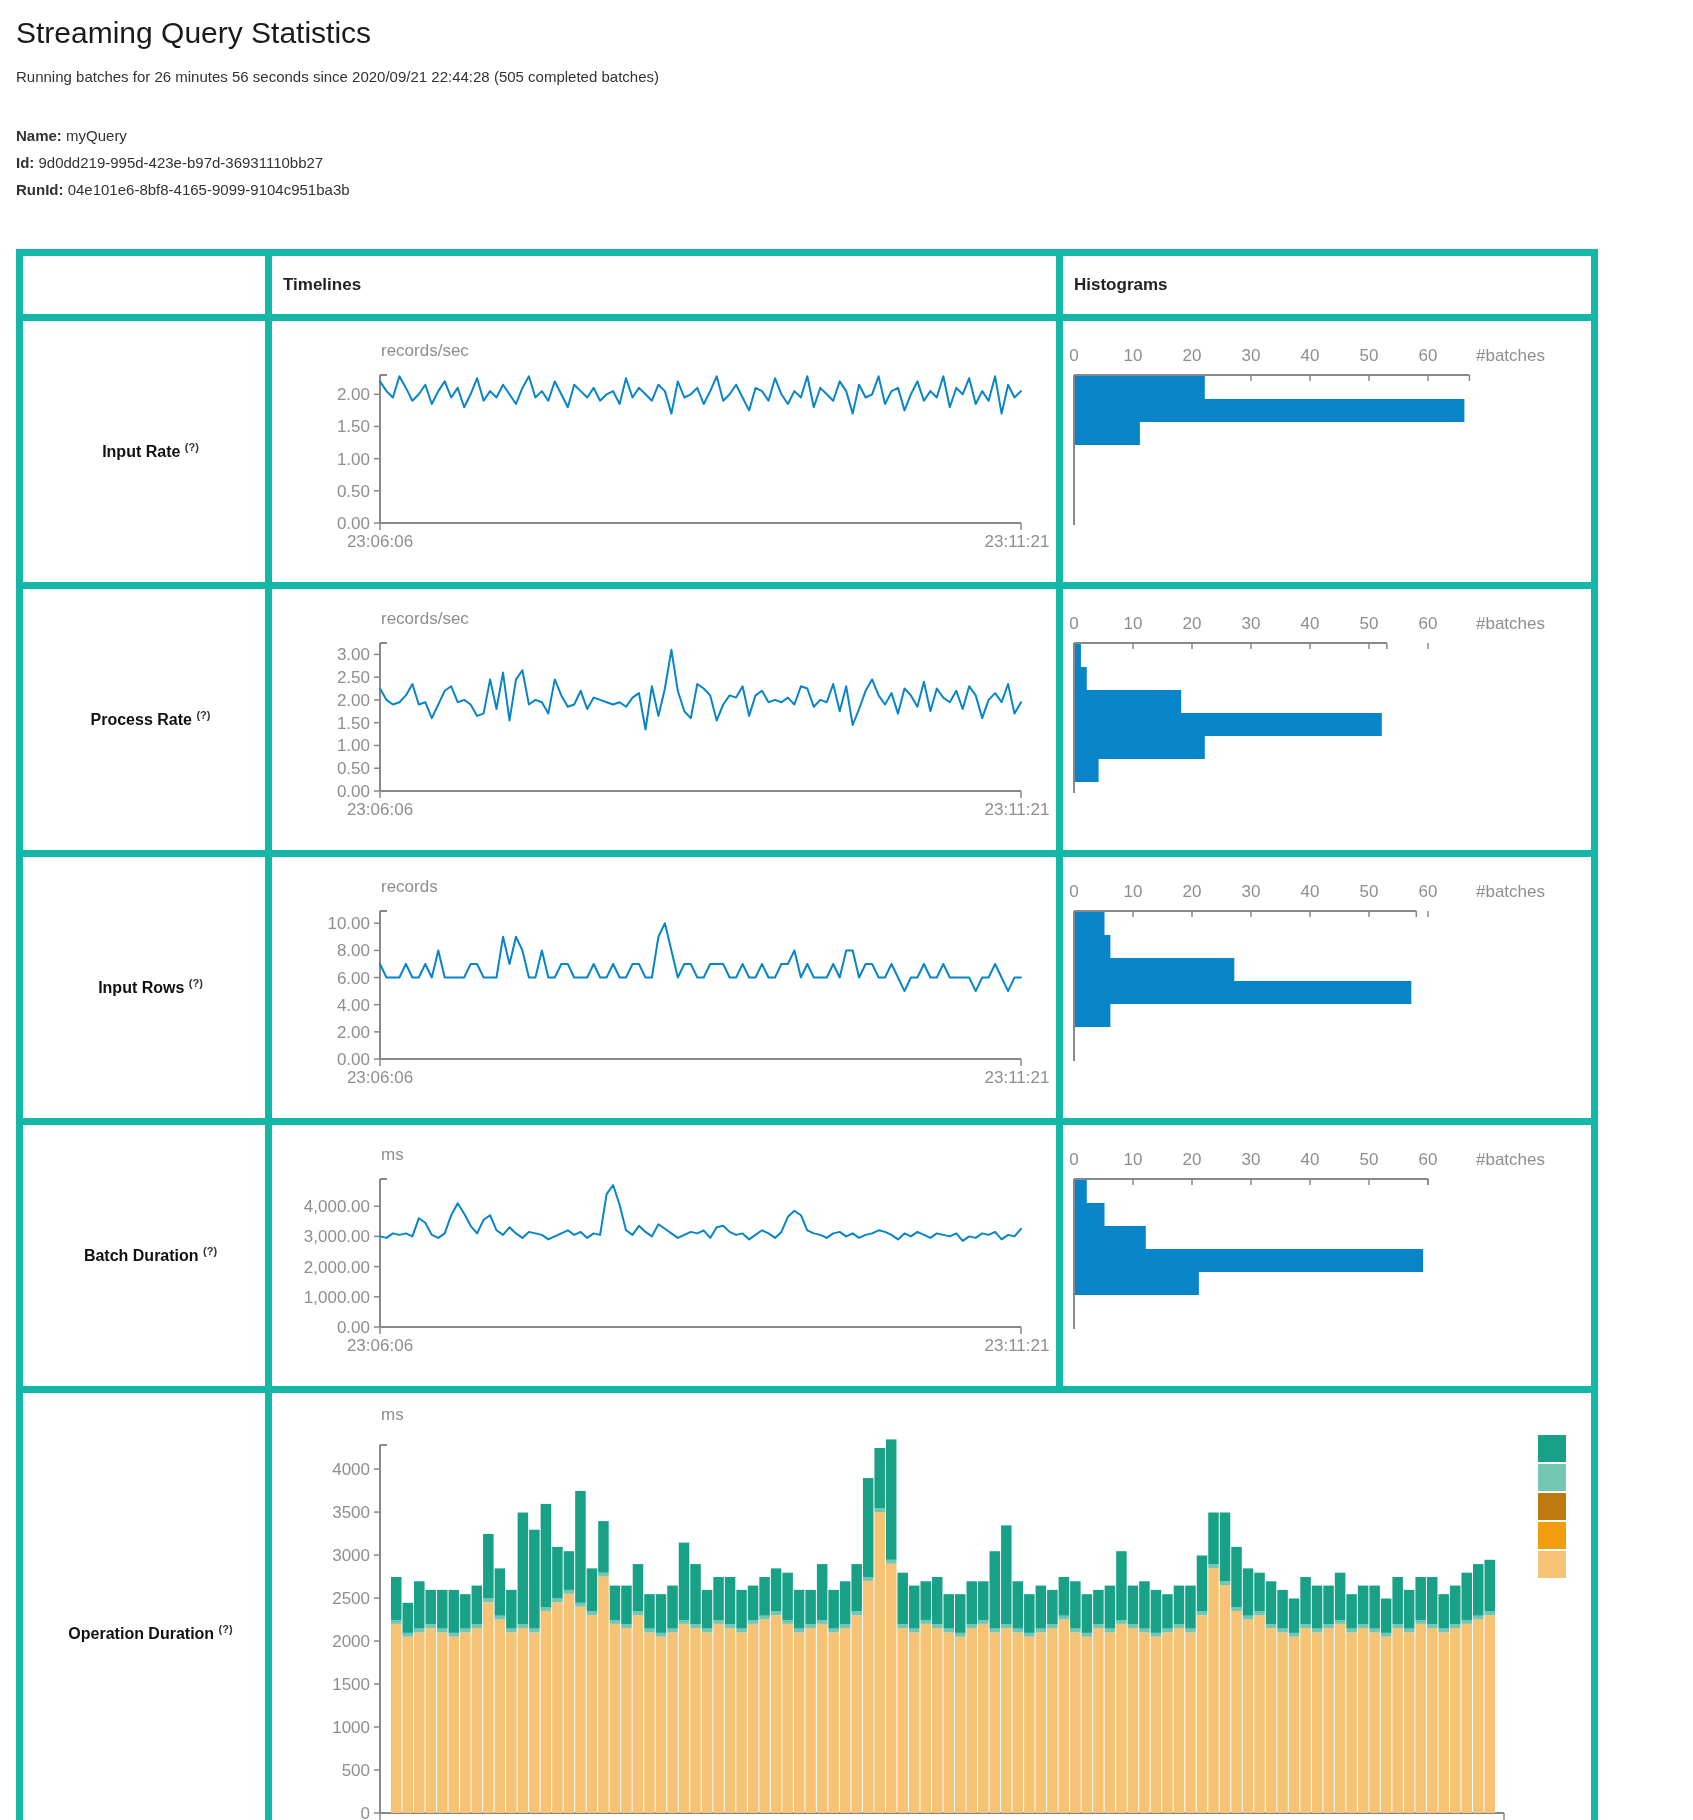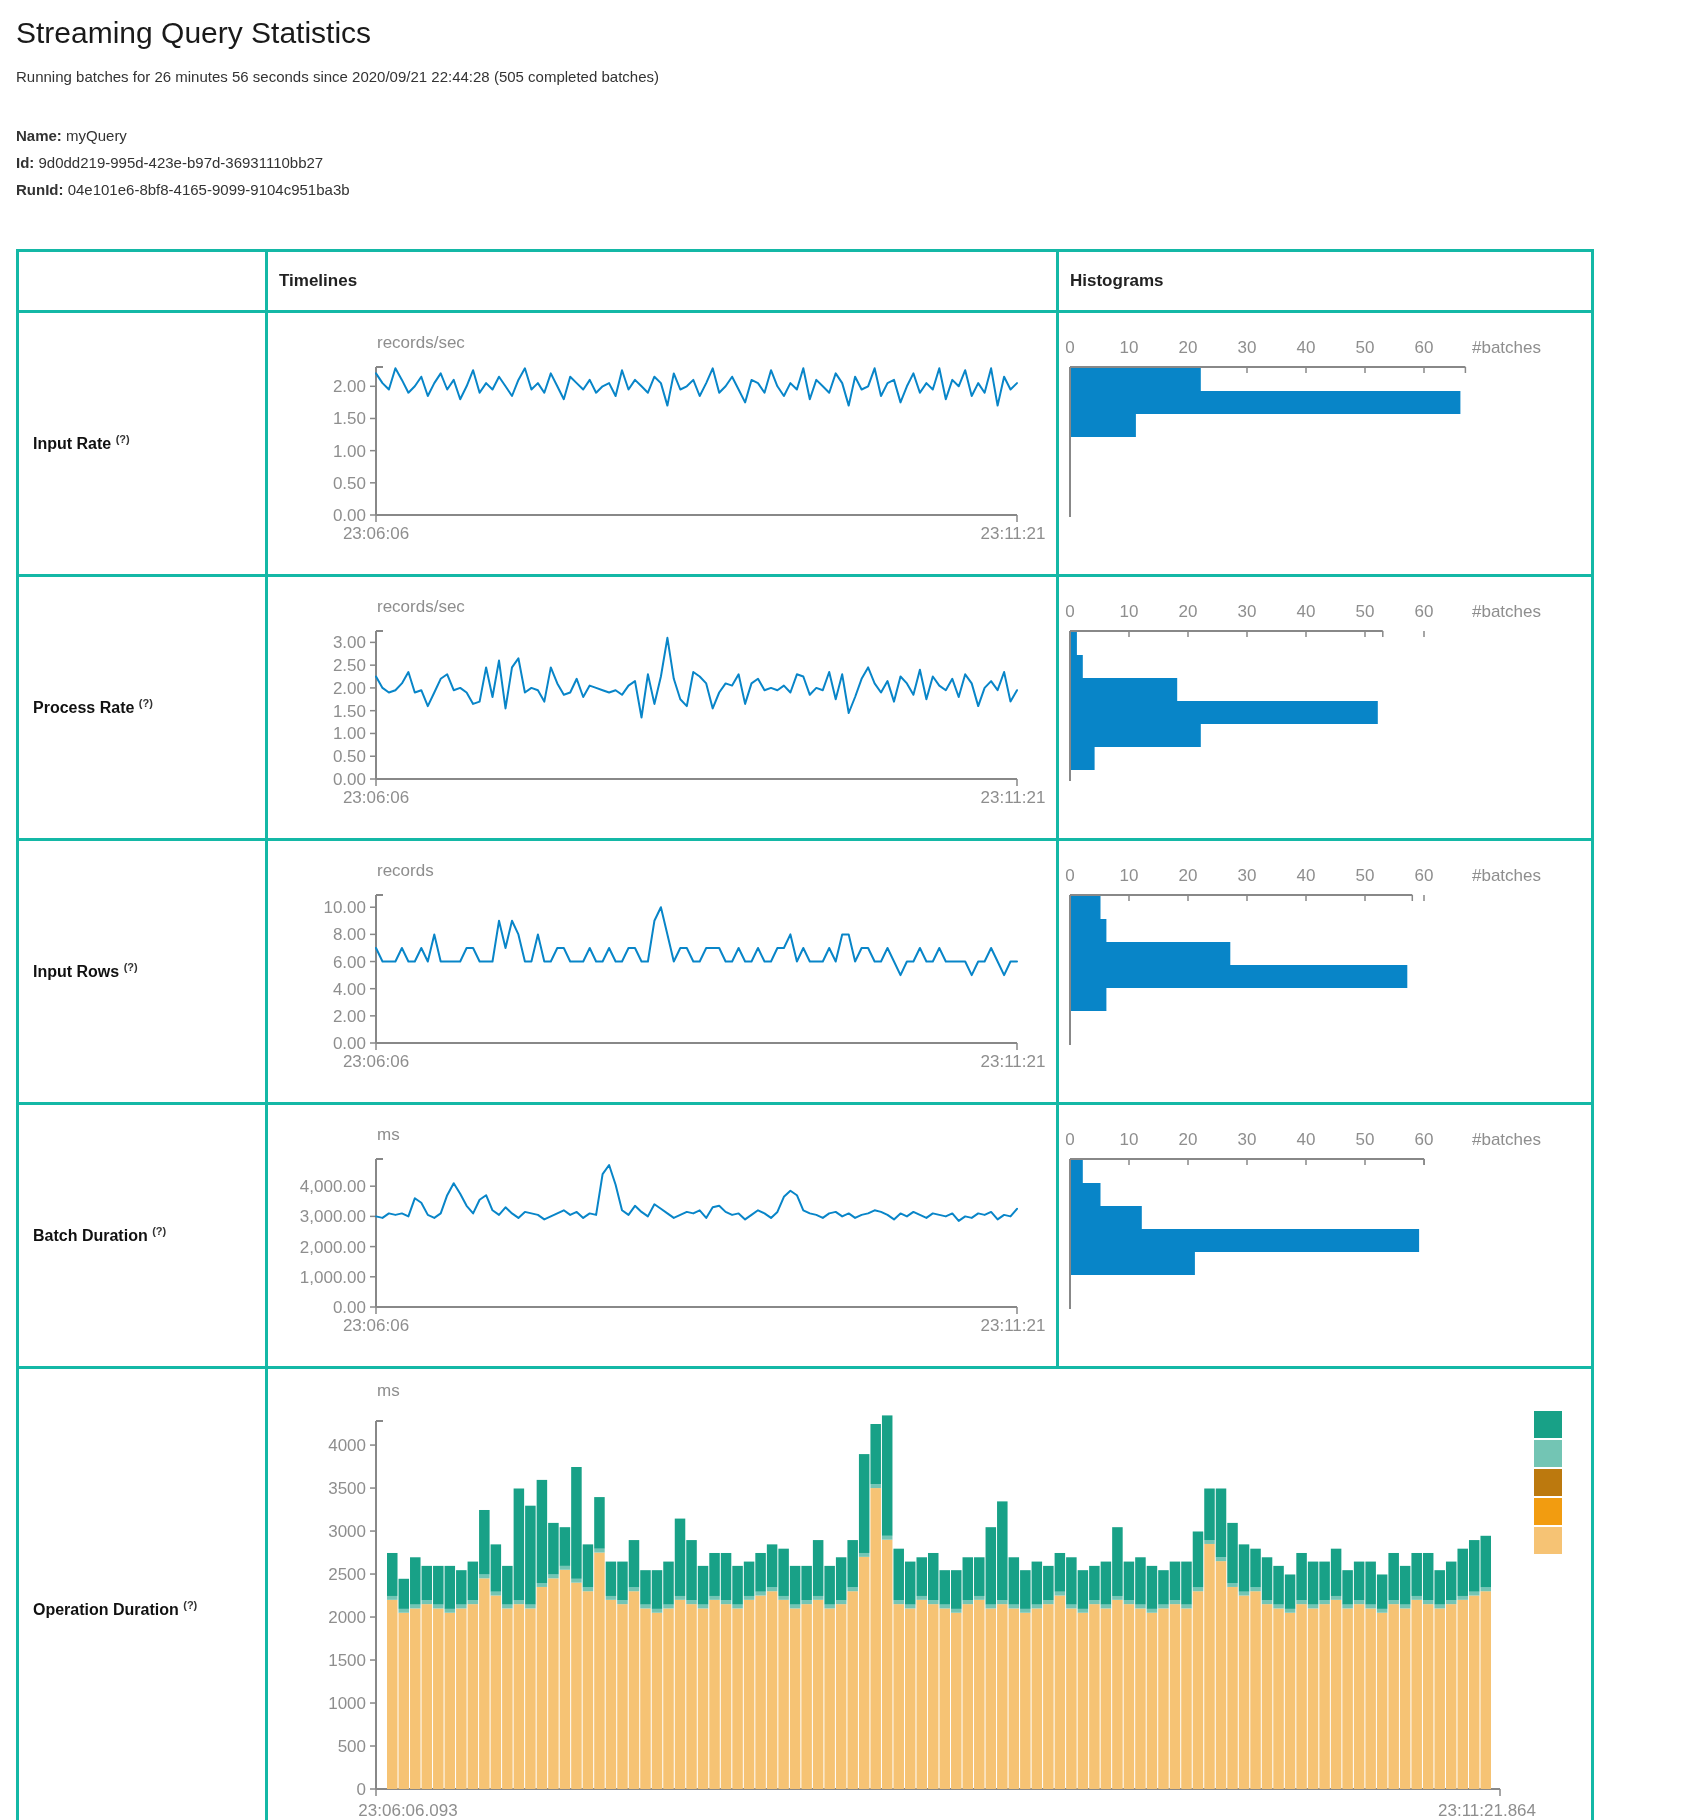--- a/index.html
+++ b/index.html
@@ -5,24 +5,24 @@
   html,body { margin:0; padding:0; background:#ffffff; color:#333;
     font-family:"Liberation Sans", sans-serif; }
   body { width:1693px; }
   .page { padding:0 16px; }
   h1.title { font-size:30px; font-weight:normal; color:#1a1a1a; margin:16px 0 18px 0; letter-spacing:0; }
   .subtitle { font-size:15px; margin:0 0 37px 0; color:#333; }
   .subtitle b { font-weight:normal; }
   .meta { font-size:15px; line-height:27px; margin:0 0 46px 0; }
   .meta b { font-weight:bold; }
   table.stats { border-collapse:collapse; table-layout:fixed; width:1575px; }
-  table.stats th, table.stats td { border:3px solid #14b8a6; }
+  table.stats th, table.stats td { border:7px solid #14b8a6; }
   th.colhead { height:58px; text-align:left; font-size:17px; font-weight:bold; color:#222;
     padding:0 0 0 11px; vertical-align:middle; background:#fff; }
-  td.label-cell { vertical-align:middle; padding-left:14px; font-size:16px; font-weight:bold; color:#111; }
+  td.label-cell { vertical-align:middle; padding-left:14px; font-size:16px; font-weight:bold; color:#111;text-align:center; }
   td.label-cell sup.help { font-size:11px; font-weight:bold; color:#333; cursor:default; }
   td.chart-cell { vertical-align:top; padding:8px 0 3px 0; height:250px; }
   td.op-cell { vertical-align:top; padding:8px 0 0 0; height:473px; }
   svg { display:block; }
   svg text { font-family:"Liberation Sans", sans-serif; }
   .op-wrap { position:relative; width:1323px; height:458px; }
   .legend { position:absolute; top:34px; right:29px; width:28px; }
   .legend .sw { width:28px; height:27px; margin-bottom:2px; }
 </style>
 </head>

